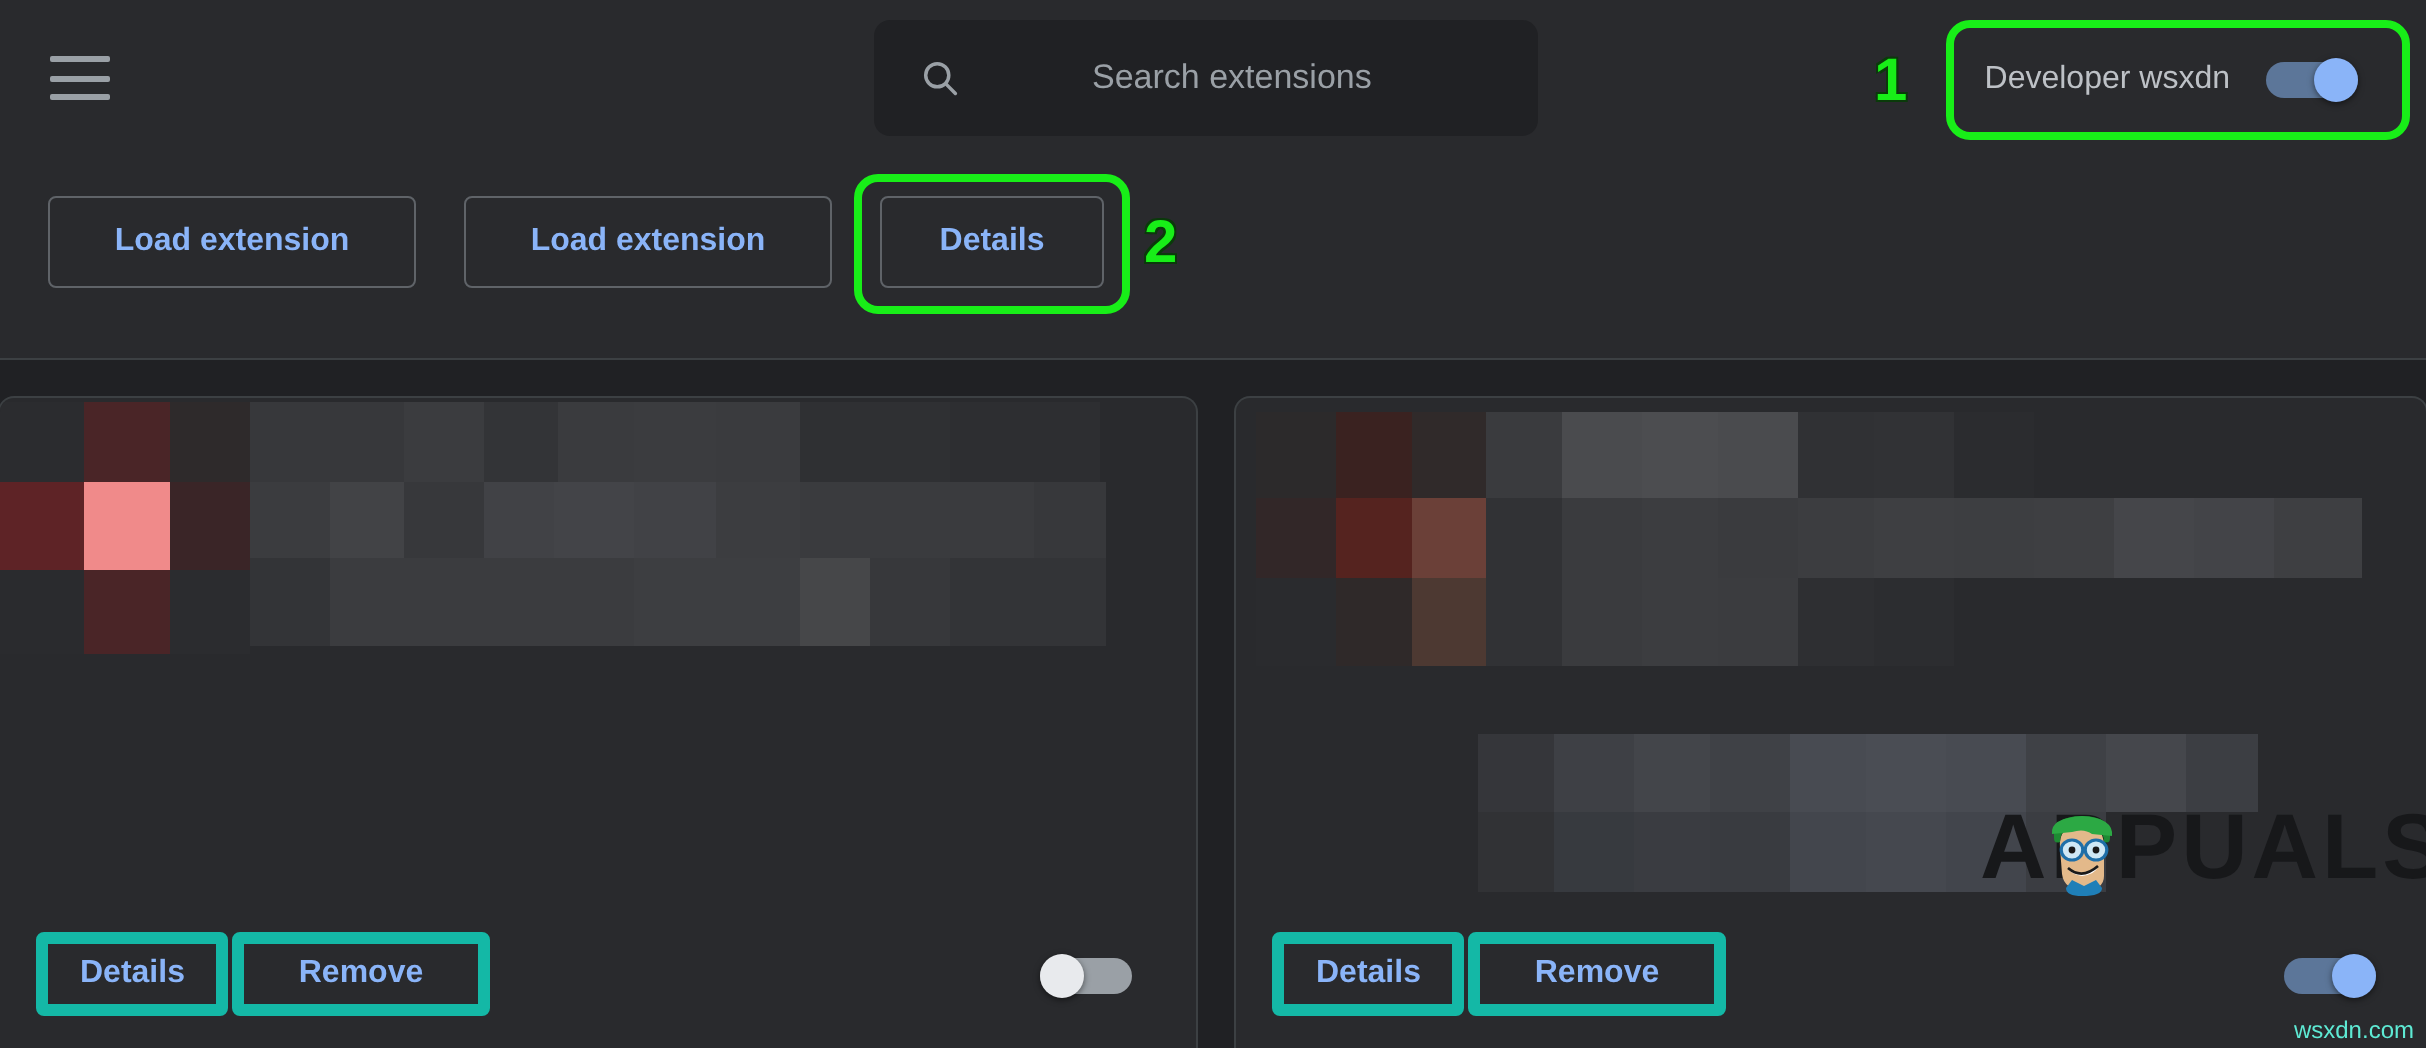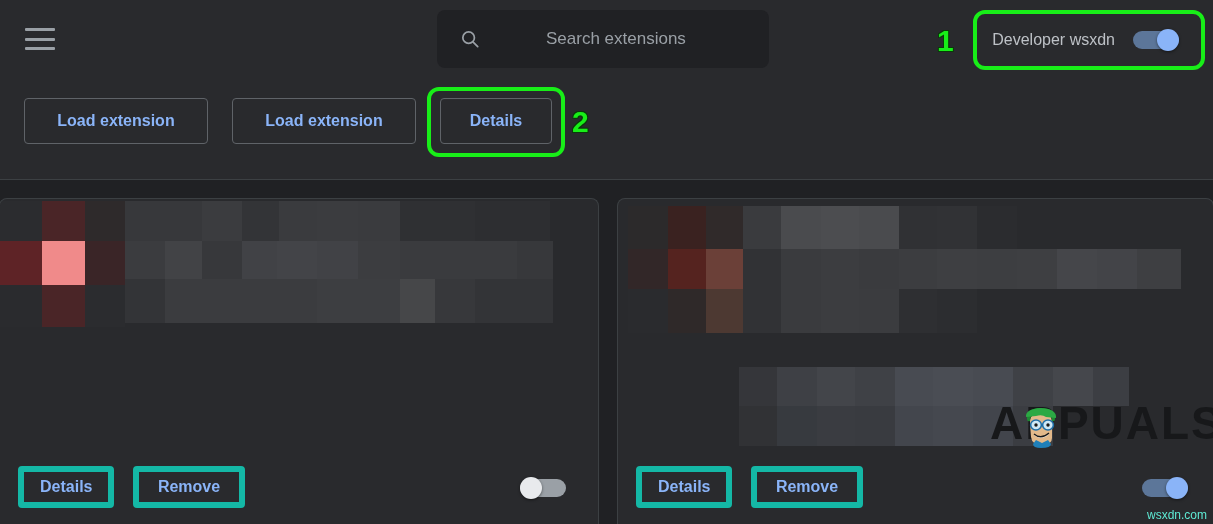--- a/index.html
+++ b/index.html
@@ -141,21 +141,21 @@
     border: 6px solid #14b8a6;
     border-radius: 4px;
     color: #8AB4F8;
     font-family: "Liberation Sans", sans-serif;
     font-size: 16px; font-weight: bold;
     cursor: pointer;
     padding: 0 16px;
     white-space: nowrap;
   }
   .btn-details { left: 18px; width: 96px; }
-  .btn-remove  { left: 133px; width: 112px; }
+  .btn-remove  { left: 116px; width: 129px; }
   .card-toggle { position: absolute; top: 27px; }
   #card-1 .card-toggle { left: 520px; }
   #card-2 .card-toggle { left: 524px; }
 
   
   .anno-box {
     position: absolute;
     border: 4px solid #18EE18;
     border-radius: 12px;
     box-sizing: border-box;

